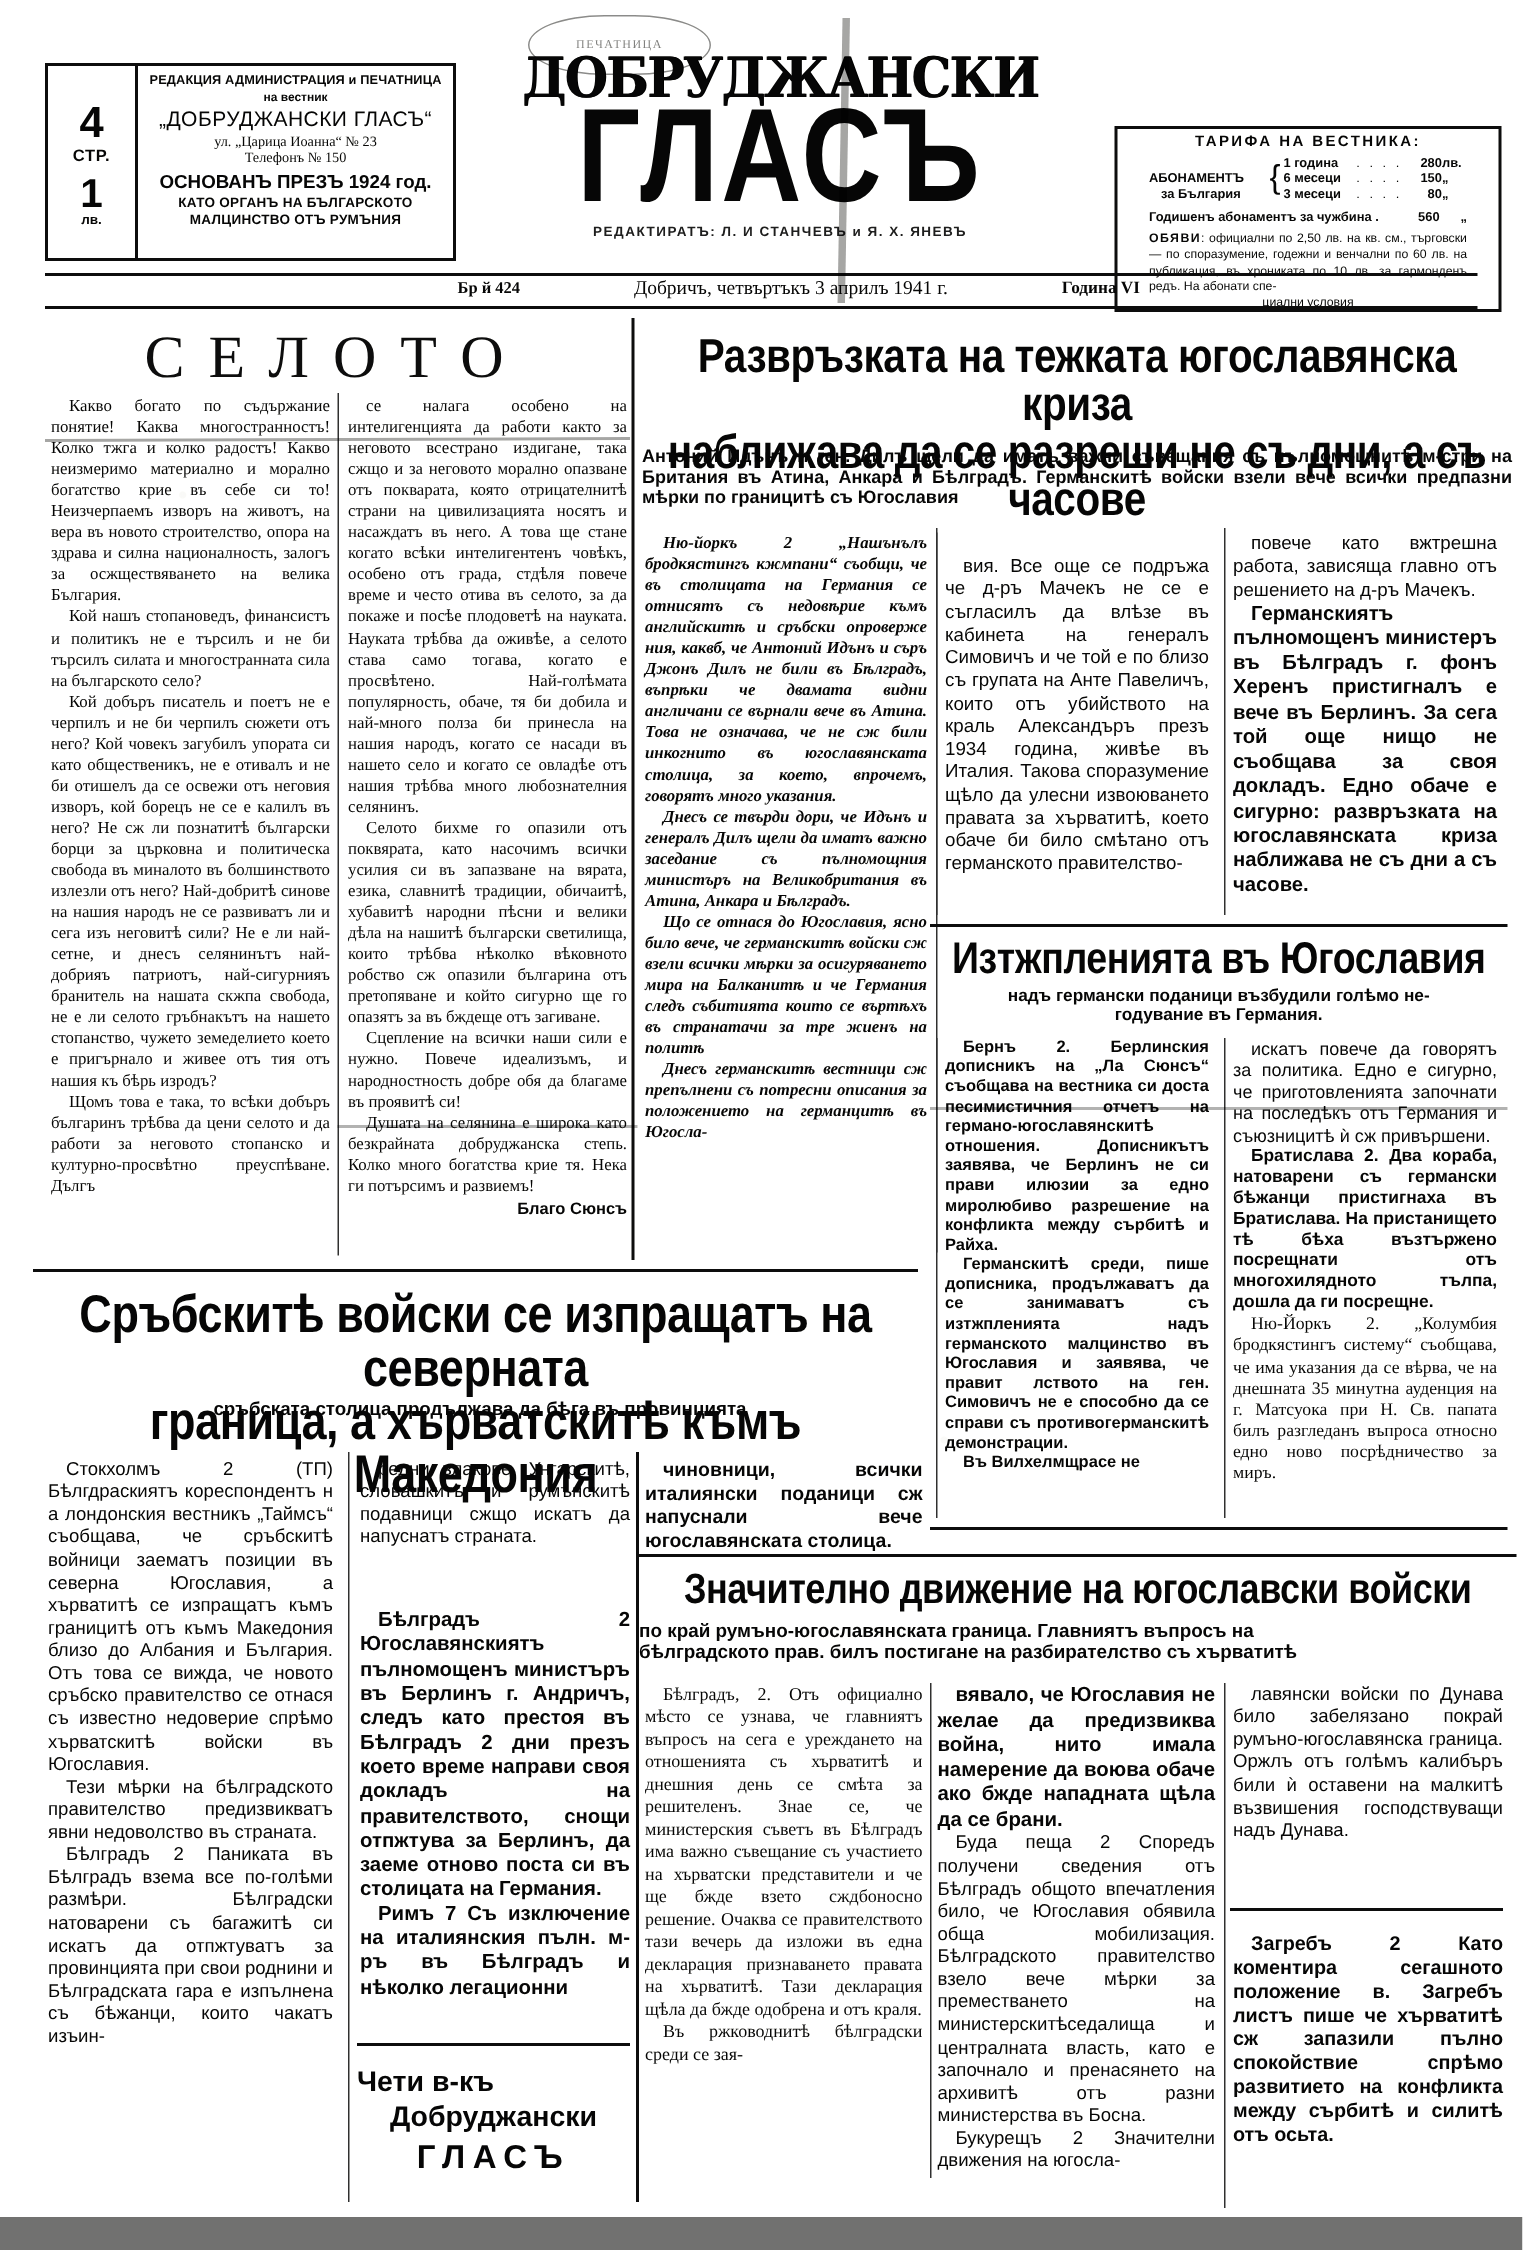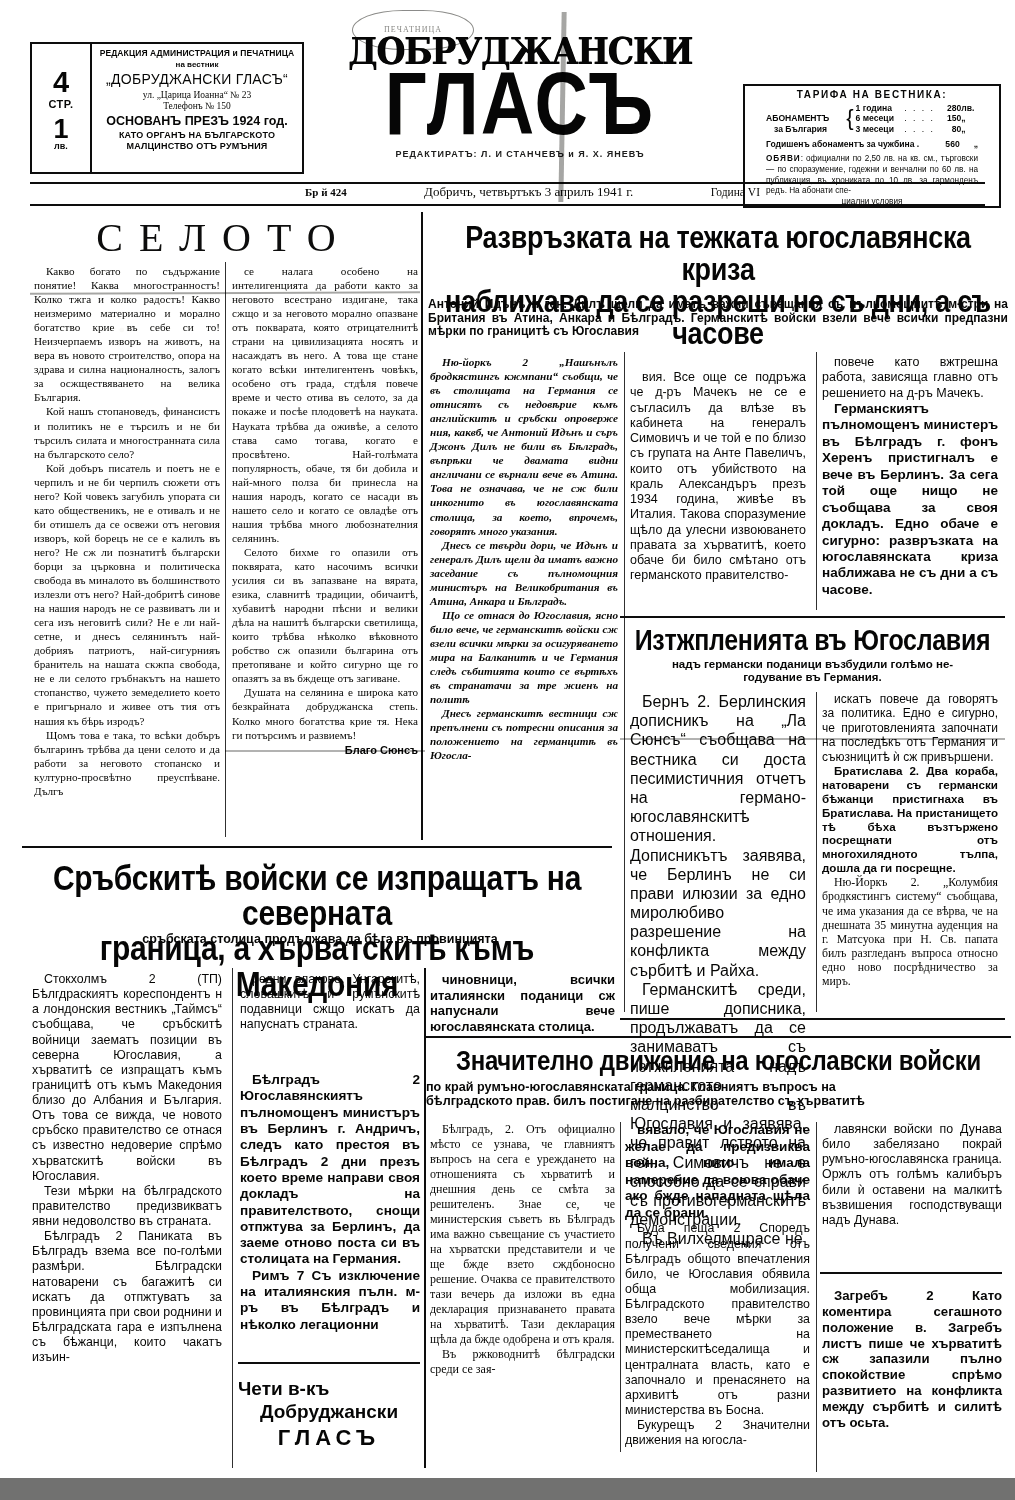--- a/index.html
+++ b/index.html
@@ -88,21 +88,21 @@
     position:absolute;left:30px;top:182px;width:955px;height:20px;
     border-top:2px solid #111;border-bottom:2px solid #111;
   }
   .issuebar{
     position:absolute;left:305px;top:184px;width:455px;
     display:flex;justify-content:space-between;align-items:center;
     font-family:"Liberation Serif", serif;font-size:12.5px;
   }
   .issuebar .no{font-weight:bold;font-size:11px;}
   .issuebar .dt{font-size:13px;}
-  .issuebar .yr{font-weight:normal;font-size:11.5px;}
+  .issuebar .yr{font-weight:bold;font-size:11.5px;}
 
   
   .col{box-sizing:border-box;}
   .bodytext{
     font-family:"Liberation Serif", serif;
     font-size:11.2px;line-height:1.255;text-align:justify;
     text-justify:inter-word;hyphens:none;
   }
   .bodytext p{margin:0;text-indent:12px;}
   .bold p{font-weight:bold;}
@@ -255,20 +255,21 @@
 
   <div class="col bodytext" id="selo-c1">
     <p>Какво богато по съдържание понятие! Каква многостранностъ! Колко тжга и  колко  радостъ! Какво неизмеримо материално и морално богатство крие въ себе си то! Неизчерпаемъ изворъ на животъ, на вера въ новото строителство, опора на здрава и силна националность, залогъ за осжществяването на велика България.</p>
     <p>Кой нашъ стопановедъ, финансистъ и политикъ не е търсилъ и не би търсилъ силата и многостранната сила на българското село?</p>
     <p>Кой добъръ писатель и поетъ не е черпилъ и не би черпилъ сюжети отъ него? Кой човекъ загубилъ упората си като общественикъ, не е отивалъ и не би отишелъ да се освежи отъ неговия изворъ, кой борецъ не се е калилъ въ него? Не сж ли познатитѣ български борци за църковна и политическа свобода въ миналото въ болшинството излезли отъ него? Най-добритѣ синове на нашия народъ не се развиватъ ли и сега изъ неговитѣ сили? Не е ли най-сетне, и днесъ селянинътъ най-добрияъ патриотъ, най-сигурнияъ  бранитель на нашата скжпа свобода, не е ли селото гръбнакътъ на нашето стопанство, чужето земеделието което е пригърнало и живее отъ тия отъ нашия къ бѣрь изродъ?</p>
     <p>Щомъ това е така, то всѣки добъръ българинъ трѣбва да цени селото и да работи за неговото стопанско и културно-просвѣтно преуспѣване. Дългъ</p>
   </div>
   <div class="col bodytext" id="selo-c2">
     <p>се налага особено на интелигенцията да работи както за неговото всестрано издигане, така сжщо и за неговото морално опазване отъ покварата, която отрицателнитѣ страни на цивилизацията носятъ и насаждатъ въ него. А това ще стане когато всѣки интелигентенъ човѣкъ, особено отъ града, стдѣля повече време и често отива въ селото, за да покаже и посѣе плодоветѣ на науката. Науката трѣбва да оживѣе, а селото става само тогава, когато е просвѣтено. Най-голѣмата популярность, обаче, тя би добила и най-много полза би принесла на нашия народъ, когато се насади въ нашето село и когато се овладѣе отъ нашия трѣбва много любознателния селянинъ.</p>
     <p>Селото бихме го опазили отъ поквярата, като насочимъ всички усилия си въ запазване на вярата, езика, славнитѣ традиции, обичаитѣ, хубавитѣ народни пѣсни и велики дѣла на нашитѣ български светилища, които трѣбва нѣколко вѣковното робство сж опазили българина отъ претопяване и който сигурно ще го опазятъ за въ бждеще отъ загиване.</p>
+    <p>Сцепление на всички наши сили е нужно. Повече идеализъмъ, и народностность добре обя да благаме въ проявитѣ си!</p>
     <p>Душата на селянина е широка като безкрайната добруджанска степь. Колко много богатства крие тя. Нека ги потърсимъ и развиемъ!</p>
     <div class="sig">Благо Сюнсъ</div>
   </div>
 
   <div class="vrule" style="left:421px;top:212px;height:628px;border-left:2px solid #111;"></div>
 
   <div class="hl" id="main-hl">
     <div class="l">Развръзката на тежката югославянска криза</div>
     <div class="l">наближава да се разреши не съ дни, а съ часове</div>
   </div>
@@ -296,21 +297,21 @@
 
   <div class="hrule" style="left:620px;top:616px;width:385px;"></div>
   <div class="hl" id="izst-hl">
     <div class="l">Изтжпленията въ Югославия</div>
   </div>
   <div class="deck ctr" id="izst-deck" style="font-size:11.5px">
     <div>надъ германски поданици възбудили  голѣмо не-</div>
     <div>годувание въ Германия.</div>
   </div>
 
-  <div class="col bodytext sans" id="iz-c1" style="font-size:16px;line-height:1.2;">
+  <div class="col bodytext sans" id="iz-c1" style="font-size:11px;line-height:1.2;font-weight:bold;">
     <p>Бернъ 2. Берлинския дописникъ на „Ла Сюнсъ“ съобщава на вестника си доста песимистичния отчетъ на германо-югославянскитѣ отношения. Дописникътъ заявява, че Берлинъ не си прави илюзии за едно миролюбиво разрешение на конфликта между сърбитѣ и Райха.</p>
     <p>Германскитѣ среди, пише дописника, продължаватъ да се занимаватъ съ изтжпленията надъ германското малцинство въ Югославия и заявява, че правит лството на ген. Симовичъ не е способно да се справи съ противогерманскитѣ демонстрации.</p>
     <p>Въ  Вилхелмщрасе не</p>
   </div>
   <div class="col bodytext sans" id="iz-c2" style="font-size:12px;line-height:1.2;">
     <p>искатъ повече да говорятъ за политика. Едно е сигурно, че приготовленията започнати на последѣкъ отъ Германия и съюзницитѣ ѝ сж привършени.</p>
     <p style="font-family:'Liberation Sans',sans-serif;font-weight:bold;font-size:11.6px;">Братислава 2. Два кораба, натоварени съ германски бѣжанци пристигнаха въ Братислава. На пристанището тѣ бѣха възтържено посрещнати отъ многохилядното тълпа, дошла да ги посрещне.</p>
     <p style="font-family:'Liberation Serif',serif;font-weight:normal;font-size:11.8px;">Ню-Йоркъ 2. „Колумбия бродкястингъ систему“ съобщава, че има указания да се вѣрва, че на днешната 35 минутна ауденция на г. Матсуока при Н. Св. папата билъ разгледанъ въпроса относно едно ново посрѣдничество за миръ.</p>
   </div>
 

